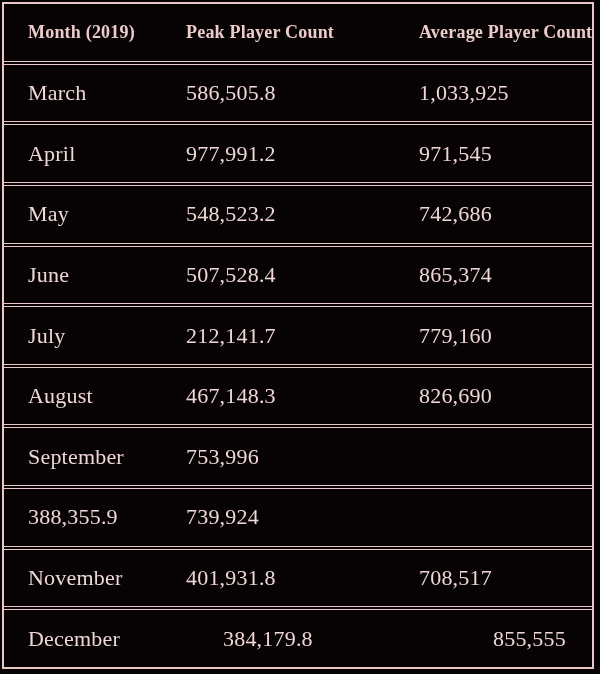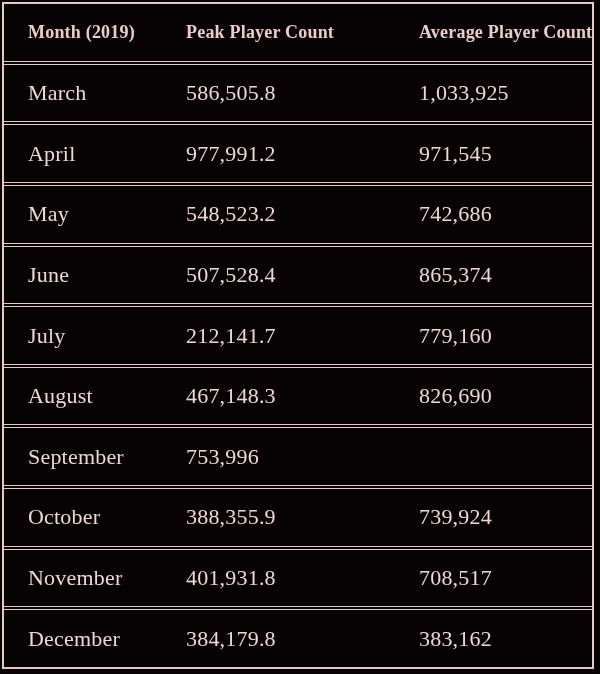--- a/index.html
+++ b/index.html
@@ -32,21 +32,21 @@
   .row {
     flex: 1 1 0;
     display: grid;
     grid-template-columns: 158px 233px 1fr;
     align-items: center;
     border-top: 1px solid var(--line);
     border-bottom: 1px solid var(--line);
     background: var(--bg);
   }
   .row:first-child { border-top: none; }
-  .row:last-child { border-bottom: none; }
+  .row:last-child { border-bottom: none; gap: 37px; }
   .cell {
     padding-left: 24px;
     color: var(--text);
     font-size: 22px;
     letter-spacing: 0.2px;
     white-space: nowrap;
   }
   .header-row .cell {
     font-weight: bold;
     color: #ecccca;
@@ -92,28 +92,27 @@
       <div class="row">
         <div class="cell">August</div>
         <div class="cell">467,148.3</div>
         <div class="cell">826,690</div>
       </div>
       <div class="row">
         <div class="cell">September</div>
         <div class="cell">753,996</div>
       </div>
       <div class="row">
-        <div class="cell">October</div>
         <div class="cell">388,355.9</div>
         <div class="cell">739,924</div>
       </div>
       <div class="row">
         <div class="cell">November</div>
         <div class="cell">401,931.8</div>
         <div class="cell">708,517</div>
       </div>
       <div class="row">
         <div class="cell">December</div>
         <div class="cell">384,179.8</div>
-        <div class="cell">383,162</div>
+        <div class="cell">855,555</div>
       </div>
     </div>
 </div>
 
 </body></html>

